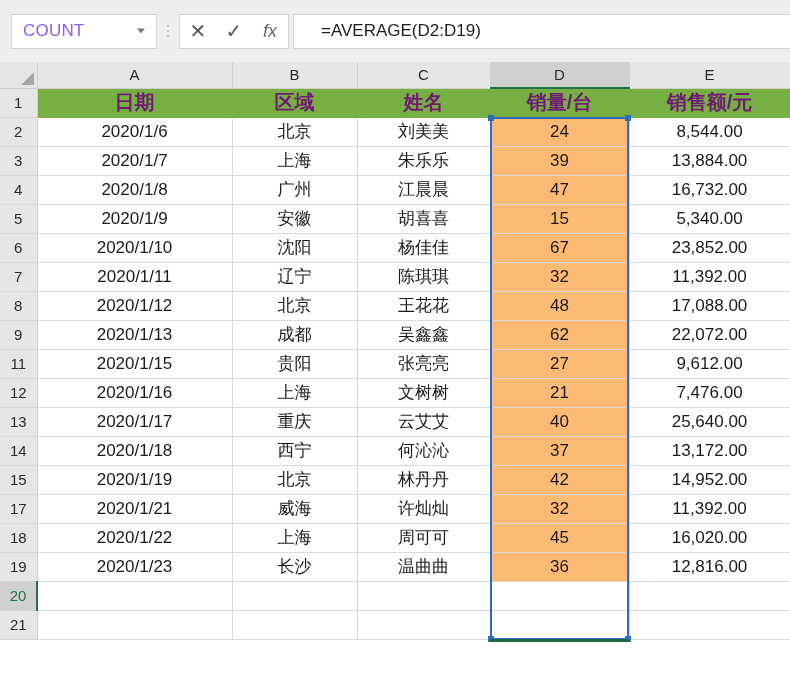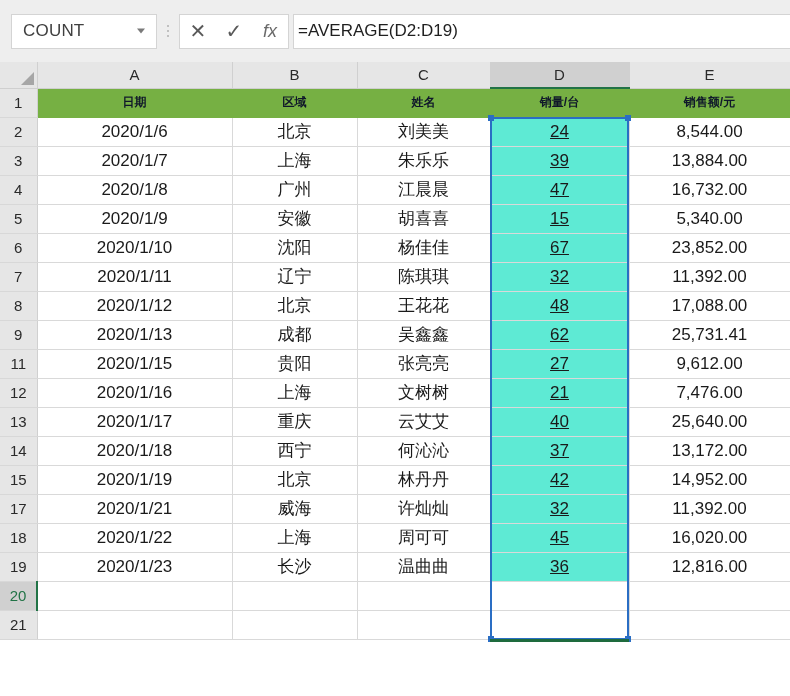--- a/index.html
+++ b/index.html
@@ -19,21 +19,21 @@
   #name-box {
     margin-left: 11px;
     width: 146px; height: 35px;
     background: #ffffff;
     border: 1px solid #d4d4d4;
     display: flex; align-items: center;
     position: relative;
   }
   #name-box-value {
     padding-left: 11px;
-    font-size: 17px; color: #404040;
+    font-size: 17px; color: #8b5cf6;
     letter-spacing: .2px;
   }
   #name-box-arrow {
     position: absolute; right: 11px; top: 50%;
     width: 0; height: 0;
     border-left: 4.5px solid transparent;
     border-right: 4.5px solid transparent;
     border-top: 5px solid #7a7a7a;
     transform: translateY(-50%);
   }
@@ -64,21 +64,21 @@
     font-family: Liberation Sans, sans-serif;
     font-style: italic; font-size: 18px; color: #6a6a6a;
   }
   #formula-input {
     margin-left: 4px;
     flex: 1; height: 35px; margin-right: 0;
     background: #ffffff;
     border: 1px solid #d4d4d4;
     border-right: none;
     display: flex; align-items: center;
-    padding-left: 4px;
+    padding-left: 27px;
     font-size: 17px; color: #1f1f1f;
   }
 
   
   #grid {
     position: absolute; left: 0; top: 62px;
     width: 790px; height: 634px;
     background: #ffffff;
   }
   table.sheet {
@@ -144,28 +144,28 @@
     font-size: 17px;
     color: #1a1a1a;
     text-align: center;
     vertical-align: middle;
     background: #ffffff;
     white-space: nowrap;
     overflow: hidden;
   }
   td.cell.hdr {
     background: #76b043;
-    color: #0f172a;
+    color: #701a75;
     font-weight: 700;
-    font-size: 12px;
+    font-size: 20px;
     border-right: 1px solid #76b043;
     border-bottom: 1px solid #76b043;
     margin-top: 37px;
   }
-  td.cell.selcol { background: #5eead4; text-decoration: underline; }
+  td.cell.selcol { background: #fdba74; }
   td.cell.blank  { background: #ffffff; }
 
   
   col.c-rh { width: 37px; }
   col.c-a  { width: 195px; }
   col.c-b  { width: 125px; }
   col.c-c  { width: 133px; }
   col.c-d  { width: 139px; }
   col.c-e  { width: 161px; }
 
@@ -314,21 +314,21 @@
           <td class="cell">王花花</td>
           <td class="cell selcol">48</td>
           <td class="cell">17,088.00</td>
         </tr>
         <tr>
           <td class="rowhead">9</td>
           <td class="cell">2020/1/13</td>
           <td class="cell">成都</td>
           <td class="cell">吴鑫鑫</td>
           <td class="cell selcol">62</td>
-          <td class="cell">25,731.41</td>
+          <td class="cell">22,072.00</td>
         </tr>
         <tr>
           <td class="rowhead">11</td>
           <td class="cell">2020/1/15</td>
           <td class="cell">贵阳</td>
           <td class="cell">张亮亮</td>
           <td class="cell selcol">27</td>
           <td class="cell">9,612.00</td>
         </tr>
         <tr>

